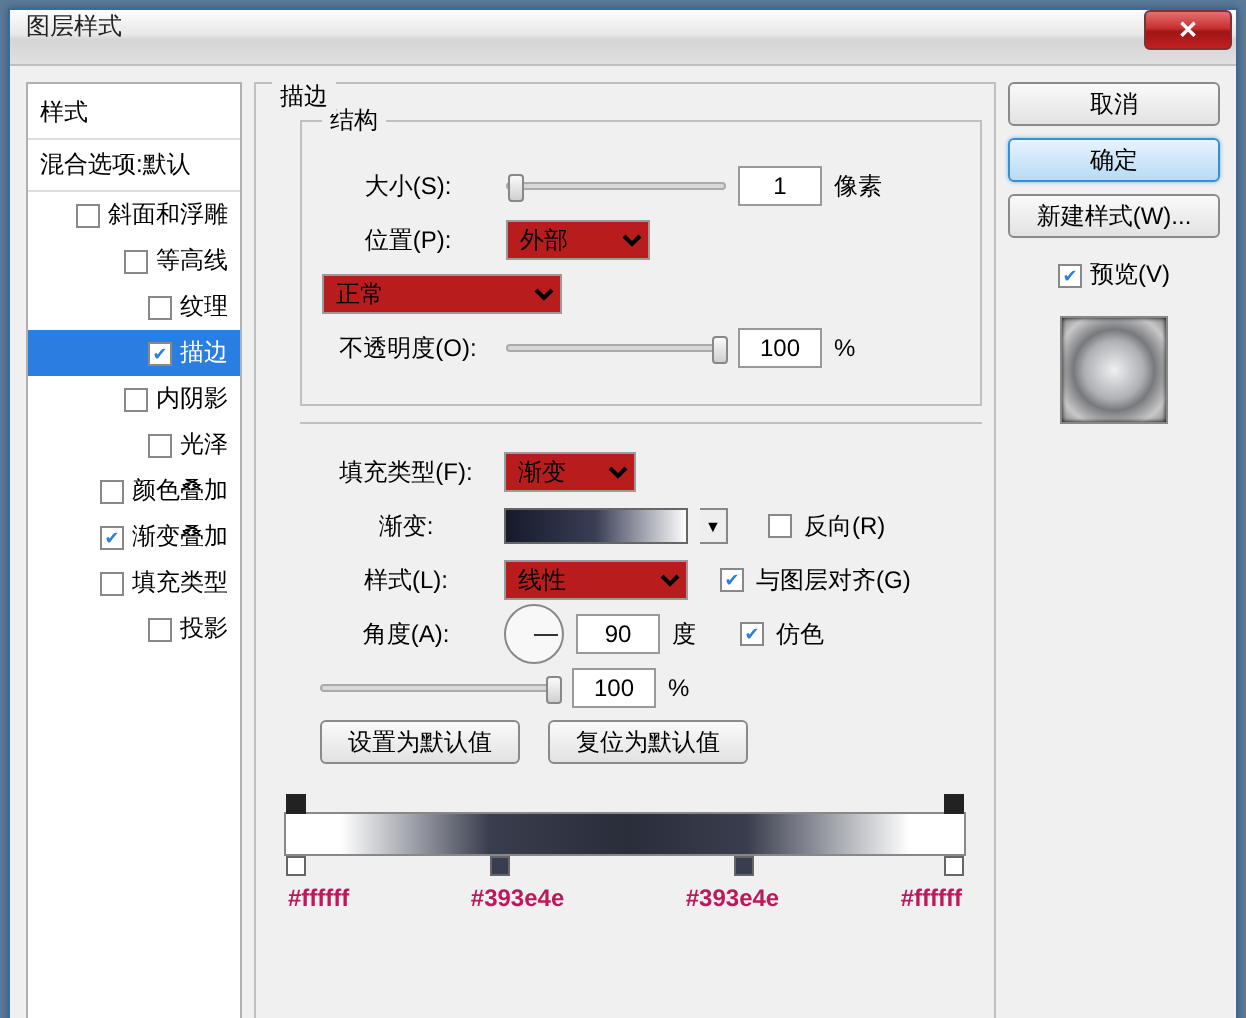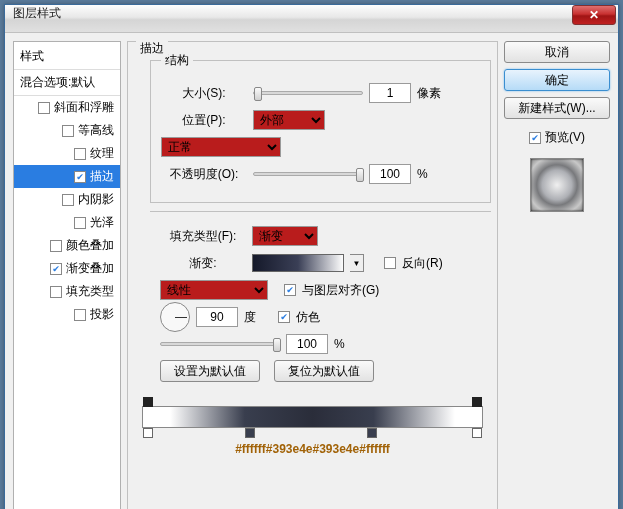--- a/index.html
+++ b/index.html
@@ -32,21 +32,21 @@
 .grad-prev { width: 92px; height: 18px; border: 1px solid #666; background: linear-gradient(90deg,#15192a,#3a3f56 50%,#fdfdfd); display: inline-block; vertical-align: middle; }
 .dd { width: 14px; height: 18px; border: 1px solid #888; border-left: none; background: #eee; display: inline-flex; align-items: center; justify-content: center; font-size: 8px; vertical-align: middle; }
 .angle-dial { width: 30px; height: 30px; border: 1px solid #888; border-radius: 50%; background: #f8f8f8; position: relative; }
 .angle-dial::after { content:''; position:absolute; left:50%; top:50%; width:12px; height:1px; background:#333; transform-origin:left; transform:rotate(0deg); }
 .mid-btns { display: flex; gap: 14px; justify-content: flex-start; margin-top: 4px; }
 .grad-editor { margin: 12px 8px 0 8px; }
 .grad-bar { height: 22px; border: 1px solid #888; background: linear-gradient(90deg, #ffffff 0%, #ffffff 8%, #393e4e 30%, #2a2d3a 50%, #393e4e 68%, #ffffff 92%, #ffffff 100%); position: relative; }
 .stop-top { position:absolute; top:-10px; width:10px; height:10px; background:#222; border:1px solid #222; }
 .stop-bot { position:absolute; bottom:-11px; width:10px; height:10px; background:#fff; border:1px solid #666; }
 .stop-bot.dark { background:#393e4e; }
-.stop-labels { display:flex; justify-content:center; margin-top:14px; color:#a16207; font-weight:bold; padding: 0 2px; }
+.stop-labels { display:flex; justify-content:space-between; margin-top:14px; color:#be185d; font-weight:bold; padding: 0 2px; }
 .fieldset-title { position: absolute; top: -2px; left: 8px; background: #f0f0f0; padding: 0 4px; }
 .outer-fs { border: 1px solid #c0c0c0; padding: 10px 6px 6px 6px; position: relative; margin: 0; height: 472px; }
 </style>
 </head>
 <body>
 
 <div class="window">
   <div class="titlebar">
     <span class="titlebar-text">图层样式</span>
     <div class="close-btn">✕</div>
@@ -138,26 +138,28 @@
           </div>
           <div class="row">
             <span class="lab">渐变:</span>
             <span class="grad-prev"></span>
               <span class="dd">▼</span>
             <span style="width:8px"></span>
             <span class="cb"></span>
             <span>反向(R)</span>
           </div>
           <div class="row">
-            <select style="width:108px"><option>线性</option></select>
+            <span class="lab">样式(L):</span>
+            <select style="width:92px"><option>线性</option></select>
             <span style="width:4px"></span>
             <span class="cb">✔</span>
             <span>与图层对齐(G)</span>
           </div>
           <div class="row">
+            <span class="lab">角度(A):</span>
             <span class="angle-dial"></span>
             <input class="num" value="90" style="">
             <span>度</span>
             <span style="width:10px"></span>
             <span class="cb">✔</span>
             <span>仿色</span>
           </div>
           <div class="row">
             <div class="slider" style="width:120px">
                 <div class="thumb" style="left:112px"></div>

